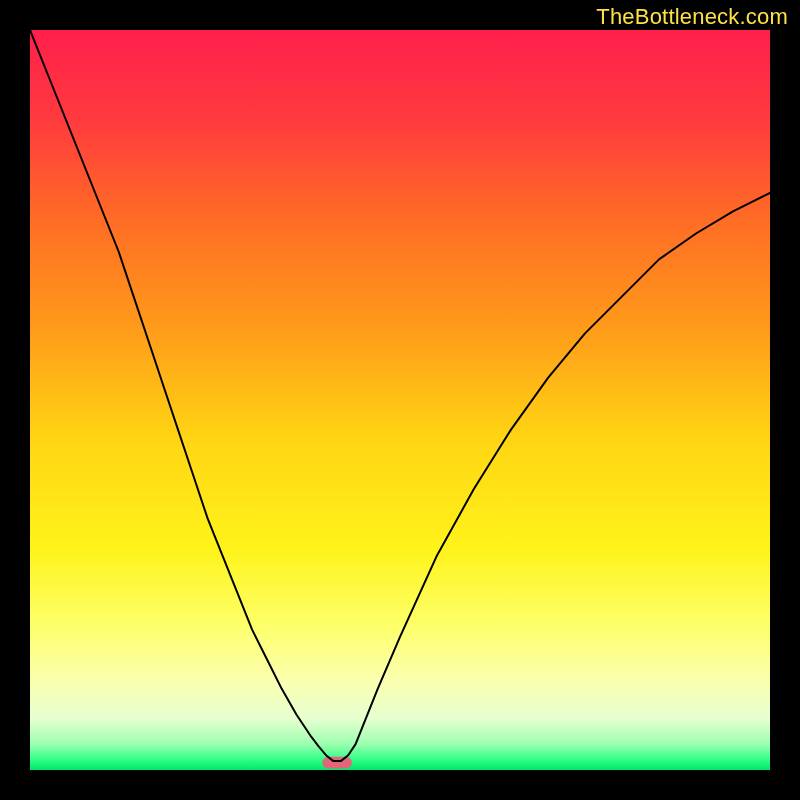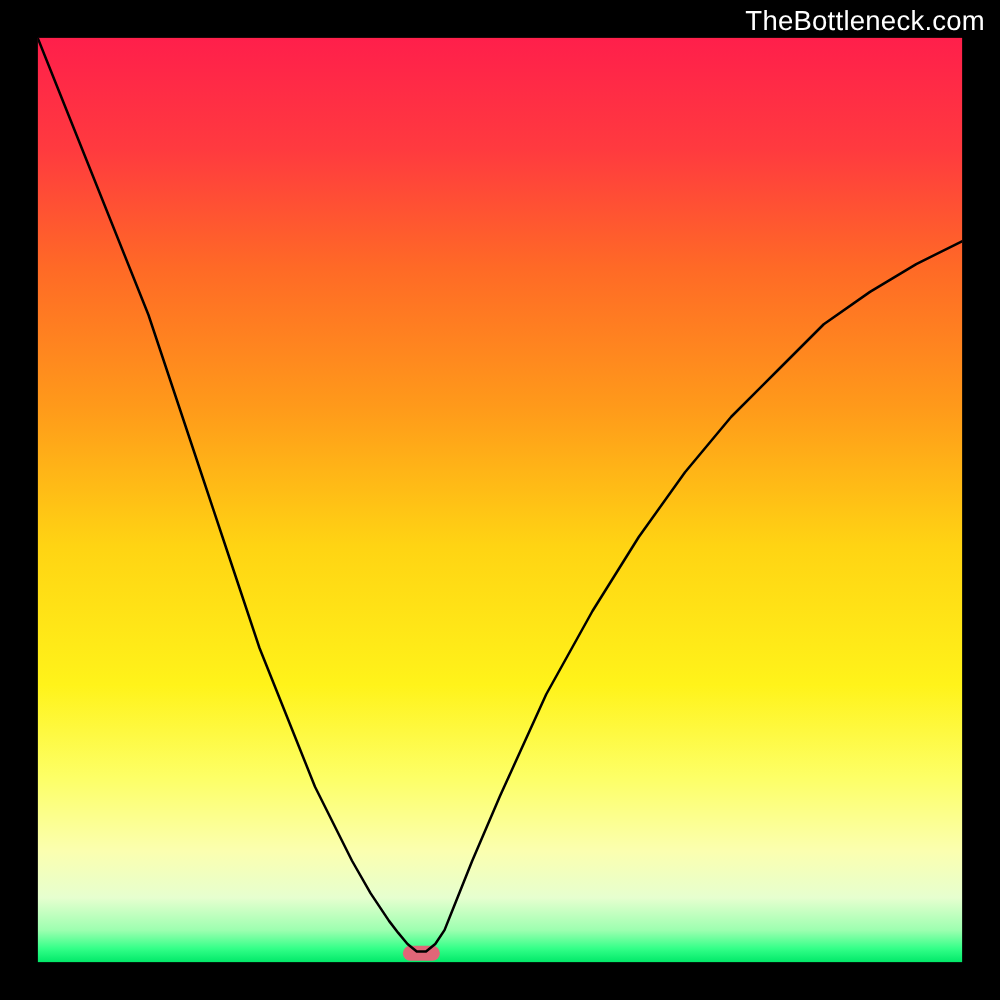--- a/index.html
+++ b/index.html
@@ -22,21 +22,21 @@
     left: 30px;
     top: 30px;
     width: 740px;
     height: 740px;
     overflow: hidden;
   }
   .watermark {
     position: absolute;
     top: 4px;
     right: 12px;
-    color: #ffffff;
+    color: #fde047;
     font-size: 22px;
     font-weight: 500;
     letter-spacing: 0.2px;
     user-select: none;
   }
   svg { display: block; }
 </style>
 </head>
 <body>
 

